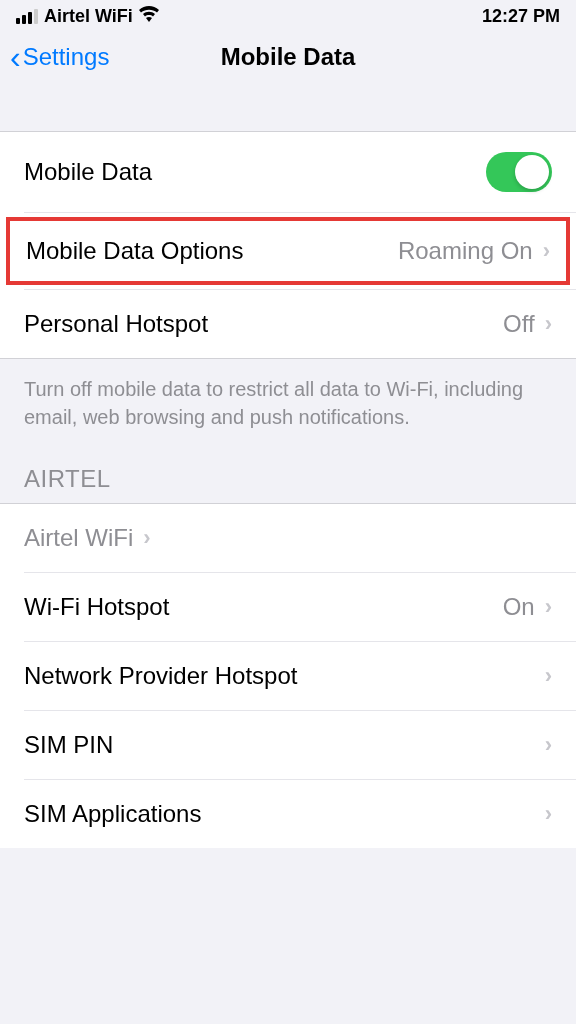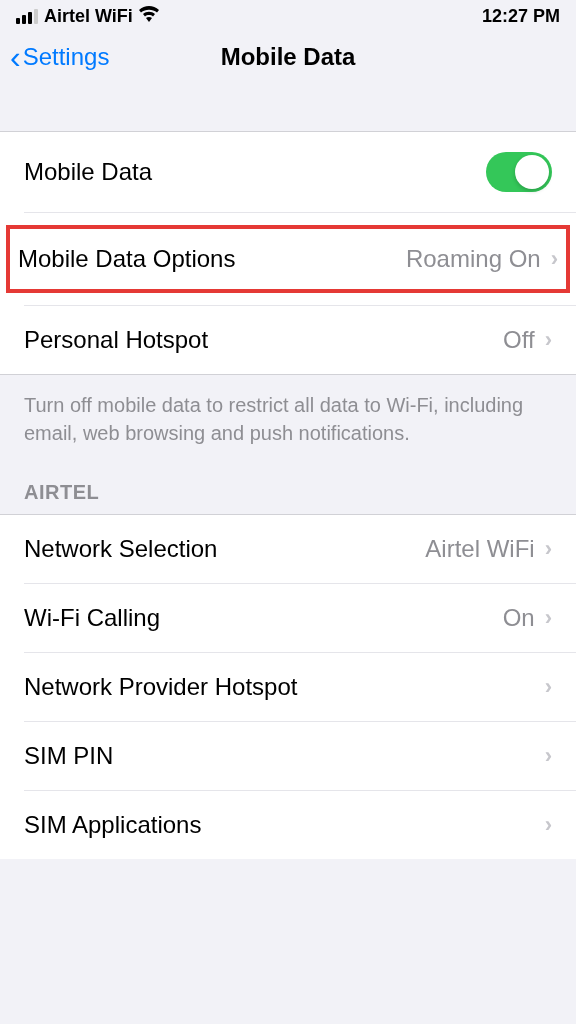--- a/index.html
+++ b/index.html
@@ -145,35 +145,34 @@
       height: 34px;
       background: #fff;
       border-radius: 50%;
       position: absolute;
       right: 3px;
       top: 3px;
       box-shadow: 0 2px 4px rgba(0,0,0,0.2);
     }
     .highlight-box {
       border: 4px solid #e53935;
-      margin: 12px 6px;
-      padding: 16px 8px;
+      margin: 4px 6px;
+      padding: 16px 16px;
     }
     .footer-text {
       padding: 16px 24px 20px;
       color: #8e8e93;
       font-size: 20px;
       line-height: 1.4;
     }
     .section-header {
       padding: 14px 24px 10px;
       color: #8e8e93;
-      font-size: 20px;
+      font-size: 24px;
       letter-spacing: 0.5px;
-      font-weight: bold;
     }
     .section-top-border { border-top: 1px solid #d1d1d6; }
     .section-bottom-border { border-bottom: 1px solid #d1d1d6; }
   </style>
 </head>
 <body>
 
 <div class="status-bar">
   <div class="status-left">
     <div class="signal-bars">
@@ -227,29 +226,28 @@
   </div>
 </div>
 
 <div class="section-bottom-border"></div>
 <div class="footer-text">Turn off mobile data to restrict all data to Wi-Fi, including email, web browsing and push notifications.</div>
 
 <div class="section-header">AIRTEL</div>
 
 <div class="section section-top-border">
   <div class="row">
-    <span class="row-label">Network Selection</span>
     <div class="row-right">
       <span class="row-value">Airtel WiFi</span>
       <span class="chevron">›</span>
     </div>
   </div>
   <div class="row-divider"></div>
   <div class="row">
-    <span class="row-label">Wi-Fi Calling</span>
+    <span class="row-label">Wi-Fi Hotspot</span>
     <div class="row-right">
       <span class="row-value">On</span>
       <span class="chevron">›</span>
     </div>
   </div>
   <div class="row-divider"></div>
   <div class="row">
     <span class="row-label">Network Provider Hotspot</span>
     <div class="row-right">
       <span class="chevron">›</span>

